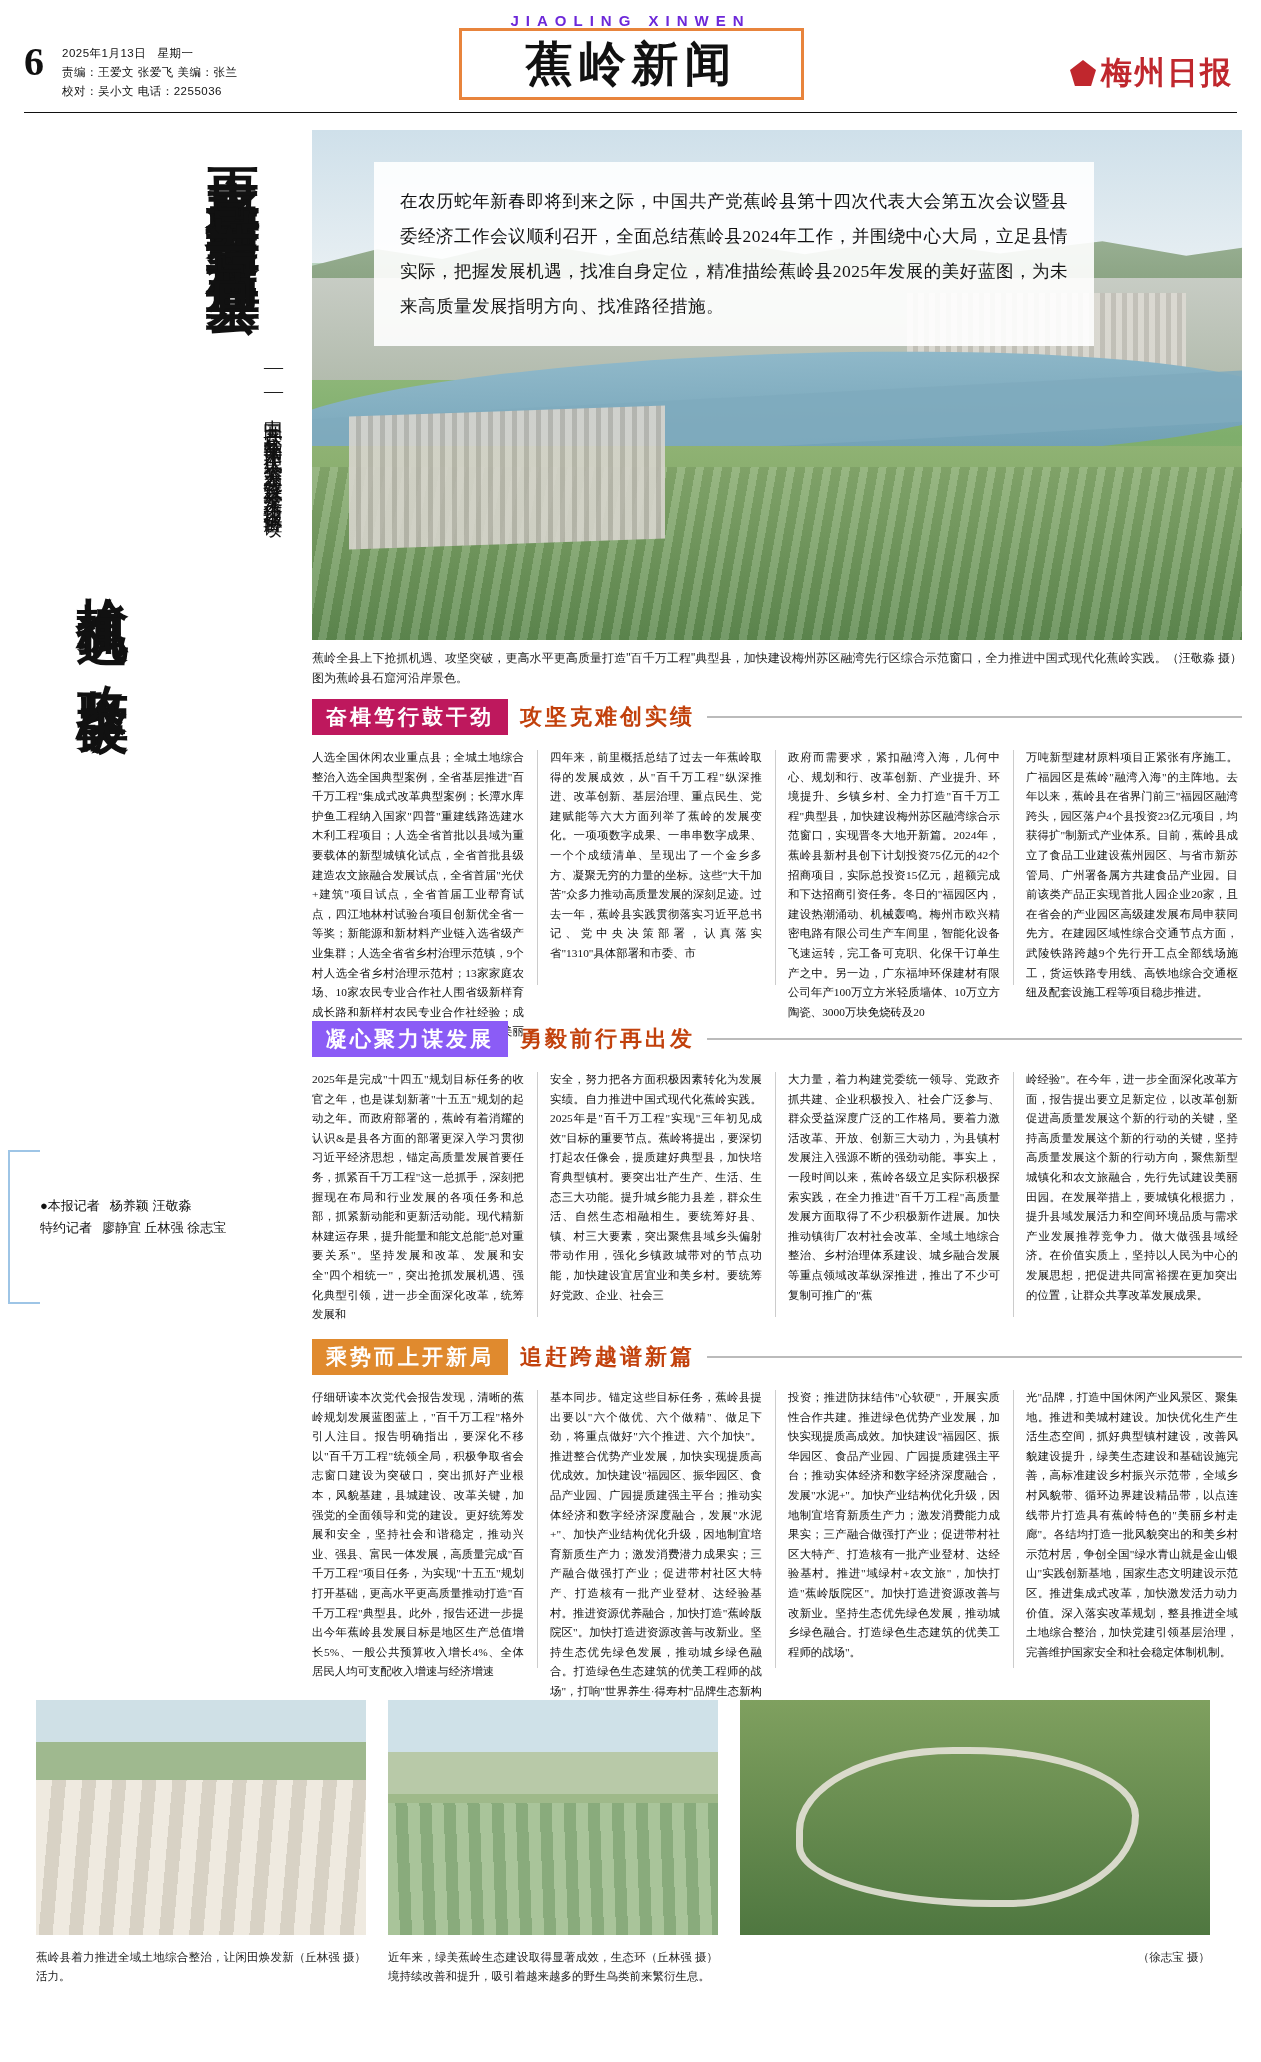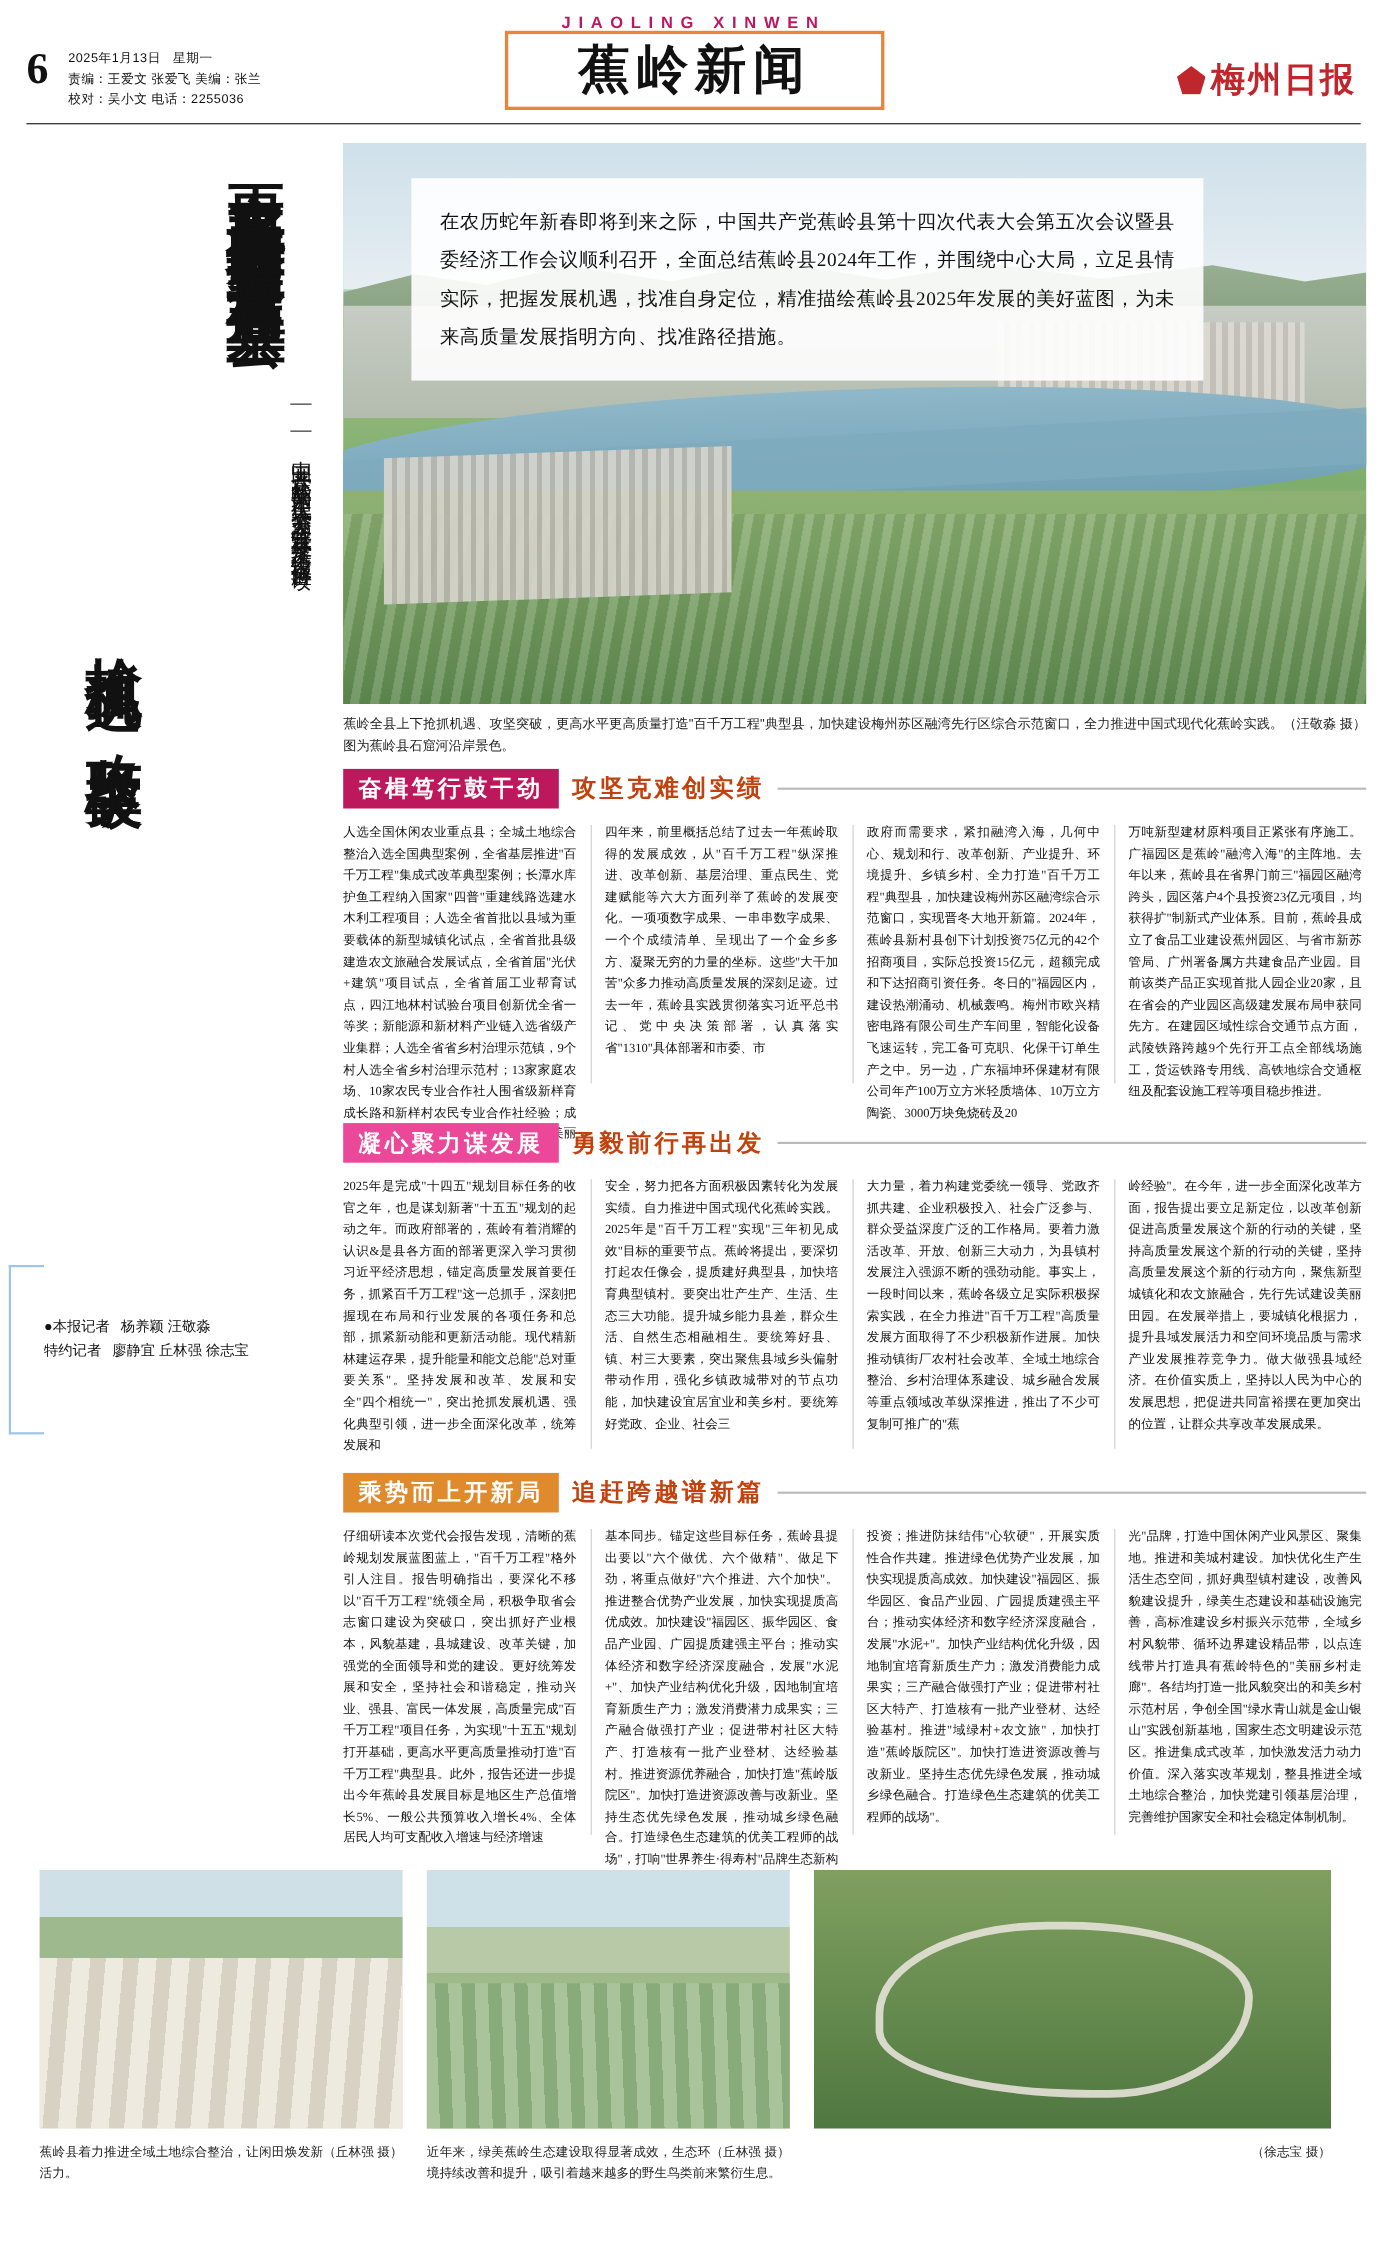--- a/index.html
+++ b/index.html
@@ -24,21 +24,21 @@
     position:absolute;left:62px;top:44px;
     font-size:11.5px;line-height:19px;color:#111;
     font-family:"Liberation Sans",sans-serif;
     white-space:nowrap;
   }
   .issue-info div{letter-spacing:.5px;}
   .brand-pinyin{
     position:absolute;left:0;right:0;top:12px;
     text-align:center;
     font-family:"Liberation Sans",sans-serif;
-    font-size:15px;letter-spacing:7px;font-weight:bold;color:#be185d;
+    font-size:15px;letter-spacing:7px;font-weight:bold;color:#6d28d9;
     width:1261px;
   }
   .brand-box{
     position:absolute;left:459px;top:28px;width:345px;height:72px;
     border:3px solid #e8843c;
     box-sizing:border-box;
   }
   .brand-box span{
     display:block;text-align:center;line-height:66px;
     font-size:47px;font-weight:bold;letter-spacing:6px;
@@ -140,21 +140,21 @@
 
   
   .sec{
     position:absolute;height:34px;display:flex;align-items:center;gap:12px;
   }
   .sec .tag{
     background:#be185d;color:#fff;font-size:21px;font-weight:bold;
     letter-spacing:3px;padding:4px 14px;white-space:nowrap;
     font-family:"Liberation Serif",serif;
   }
-  .sec .tag.green{background:#ec4899;}
+  .sec .tag.green{background:#8b5cf6;}
   .sec .tag.orange{background:#e08a2e;}
   .sec .txt{
     font-size:22px;font-weight:bold;letter-spacing:3px;color:#c2410c;white-space:nowrap;
   }
   .sec .line{flex:1;height:2px;background:#bbb;}
 
   
   .col{
     position:absolute;
     font-size:11.4px;line-height:19.6px;

